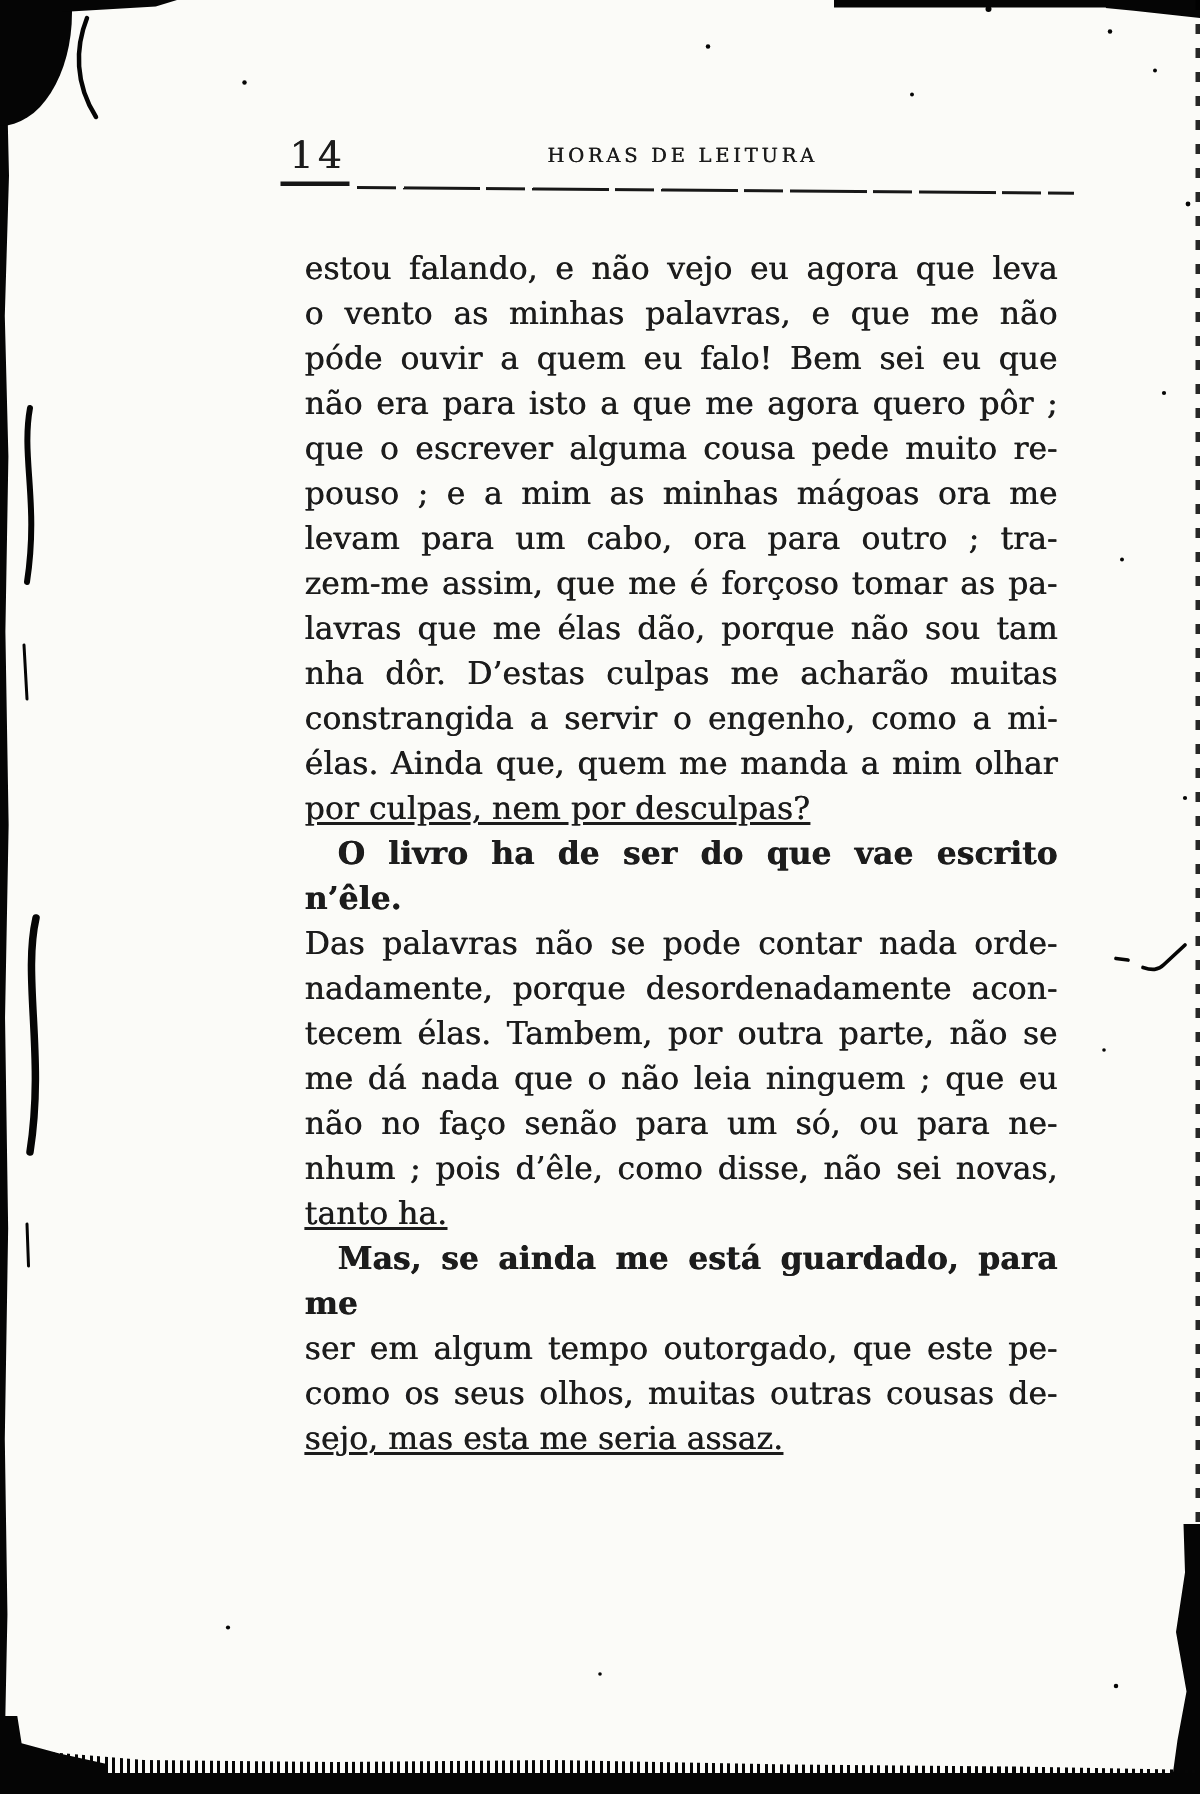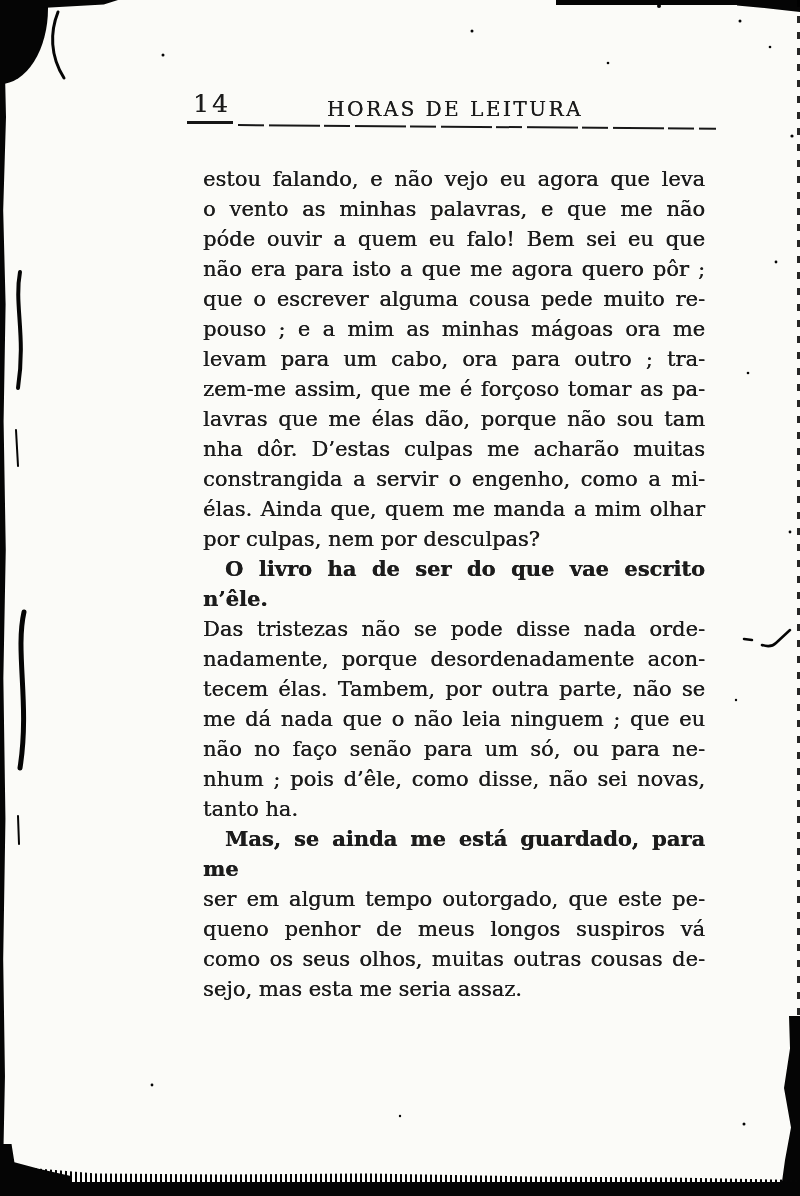--- a/index.html
+++ b/index.html
@@ -13,21 +13,21 @@
   }
   
   .page-number {
     position: absolute; left: 193px; top: 89px;
     font-size: 25px; letter-spacing: 3px;
     text-shadow: 0.3px 0 currentColor;
   }
   .running-title {
     position: absolute; left: 205px; top: 97px; width: 500px;
     text-align: center;
-    font-size: 20px; letter-spacing: 2.5px;
+    font-size: 13px; letter-spacing: 2.5px;
     text-shadow: 0.3px 0 currentColor;
   }
   .rule-num {
     position: absolute; left: 187px; top: 121px;
     width: 46px; height: 3px; background: #161616;
   }
   .rule-main {
     position: absolute; left: 238px; top: 124px;
     width: 478px; height: 2px;
     transform: rotate(0.45deg); transform-origin: left center;
@@ -35,21 +35,21 @@
       #181818 0 26px, rgba(0,0,0,0) 26px 31px,
       #181818 31px 82px, rgba(0,0,0,0) 82px 86px);
   }
   
   .page-body {
     position: absolute; left: 203px; top: 164px; width: 502px;
     font-size: 21px; line-height: 30px;
     text-shadow: 0.35px 0 currentColor;
   }
   .line { text-align: justify; text-align-last: justify; white-space: normal; }
-  .line.last { text-align-last: left; }
+  .line.last { text-align-last: left; text-decoration: underline; }
   .line.indent { text-indent: 22px; font-weight: bold; }
   
   .art { position: absolute; background: #050505; pointer-events: none; }
   .left-edge {
     left: 0; top: 0; width: 8px; height: 1170px;
     clip-path: polygon(0 0, 100% 0, 55% 4%, 75% 10%, 40% 18%, 70% 26%, 45% 36%,
       72% 47%, 42% 58%, 68% 70%, 40% 82%, 62% 92%, 38% 100%, 0 100%);
   }
   .topleft-blob {
     left: 0; top: 0; width: 48px; height: 84px;
@@ -102,30 +102,29 @@
     <div class="line">que o escrever alguma cousa pede muito re-</div>
     <div class="line">pouso ; e a mim as minhas mágoas ora me</div>
     <div class="line">levam para um cabo, ora para outro ; tra-</div>
     <div class="line">zem-me assim, que me é forçoso tomar as pa-</div>
     <div class="line">lavras que me élas dão, porque não sou tam</div>
     <div class="line">nha dôr. D’estas culpas me acharão muitas</div>
     <div class="line">constrangida a servir o engenho, como a mi-</div>
     <div class="line">élas. Ainda que, quem me manda a mim olhar</div>
     <div class="line last">por culpas, nem por desculpas?</div>
     <div class="line indent">O livro ha de ser do que vae escrito n’êle.</div>
-    <div class="line">Das tristezas não se pode disse nada orde-</div>
+    <div class="line">Das palavras não se pode contar nada orde-</div>
     <div class="line">nadamente, porque desordenadamente acon-</div>
     <div class="line">tecem élas. Tambem, por outra parte, não se</div>
     <div class="line">me dá nada que o não leia ninguem ; que eu</div>
     <div class="line">não no faço senão para um só, ou para ne-</div>
     <div class="line">nhum ; pois d’êle, como disse, não sei novas,</div>
     <div class="line last">tanto ha.</div>
     <div class="line indent">Mas, se ainda me está guardado, para me</div>
     <div class="line">ser em algum tempo outorgado, que este pe-</div>
-    <div class="line">queno penhor de meus longos suspiros vá</div>
     <div class="line">como os seus olhos, muitas outras cousas de-</div>
     <div class="line last">sejo, mas esta me seria assaz.</div>
   </div>
 
 <div class="art left-edge"></div>
 <div class="art topleft-blob"></div>
 <div class="art topleft-band"></div>
 <div class="art topright-strip"></div>
 <div class="art topright-corner"></div>
 <div class="art right-hairline"></div>

